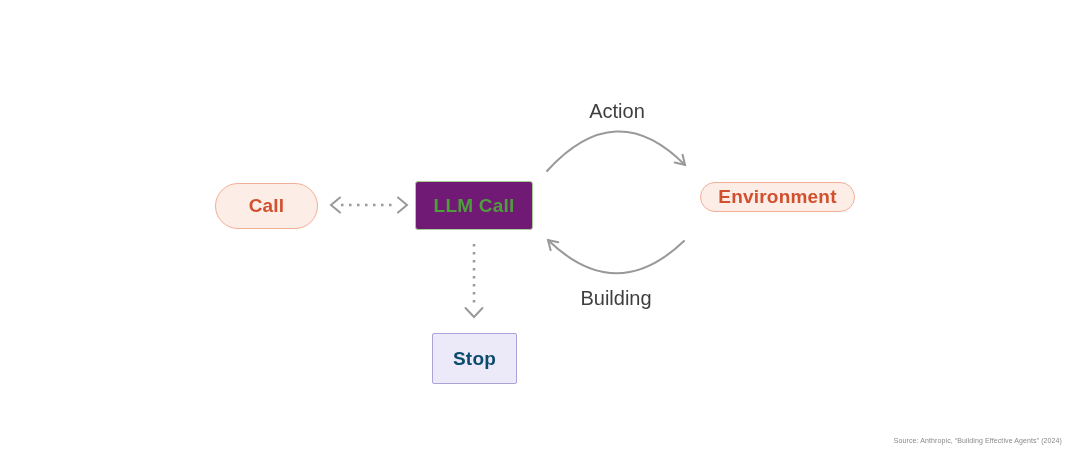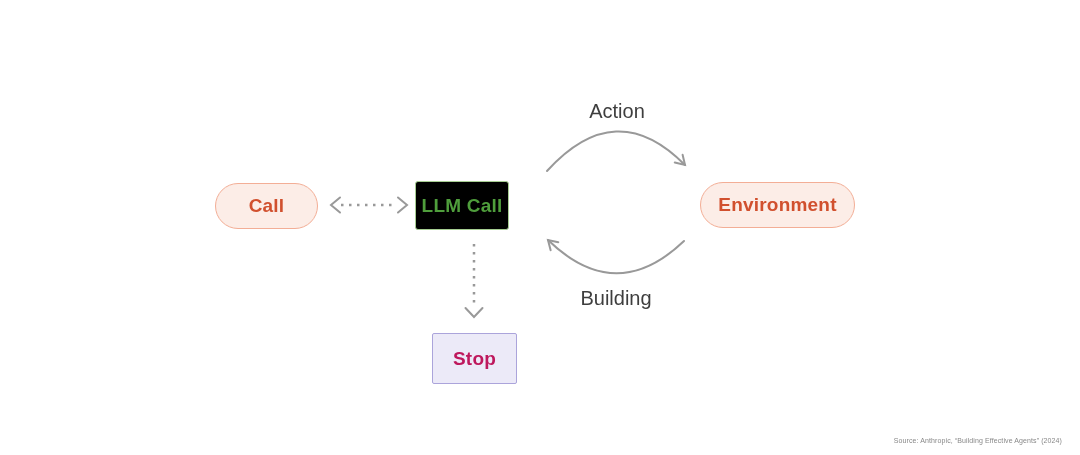--- a/index.html
+++ b/index.html
@@ -27,39 +27,39 @@
     letter-spacing: 0.2px;
   }
   .node-human {
     left: 215px; top: 183px; width: 103px; height: 46px;
     background: #FCEDE7;
     border: 1.5px solid #F3AE96;
     border-radius: 23px;
     color: #D1502E;
   }
   .node-environment {
-    left: 700px; top: 182px; width: 155px; height: 46px;
+    left: 700px; top: 182px; width: 155px; height: 30px;
     background: #FCEDE7;
     border: 1.5px solid #F3AE96;
     border-radius: 23px;
     color: #D1502E;
   }
   .node-llm-call {
-    left: 415px; top: 181px; width: 94px; height: 49px;
-    background: #000000;
+    left: 415px; top: 181px; width: 118px; height: 49px;
+    background: #701a75;
     border: 1.5px solid #A6CD92;
     border-radius: 3px;
     color: #4F9E3C;
   }
   .node-stop {
     left: 432px; top: 333px; width: 85px; height: 51px;
     background: #ECEAF8;
     border: 1.5px solid #ABA4DB;
     border-radius: 2px;
-    color: #be185d;
+    color: #0c4a6e;
   }
   .edge-label {
     position: absolute;
     color: #3E3E3E;
     font-size: 20px;
     font-weight: 400;
     white-space: nowrap;
     transform: translateX(-50%);
     text-align: center;
   }

